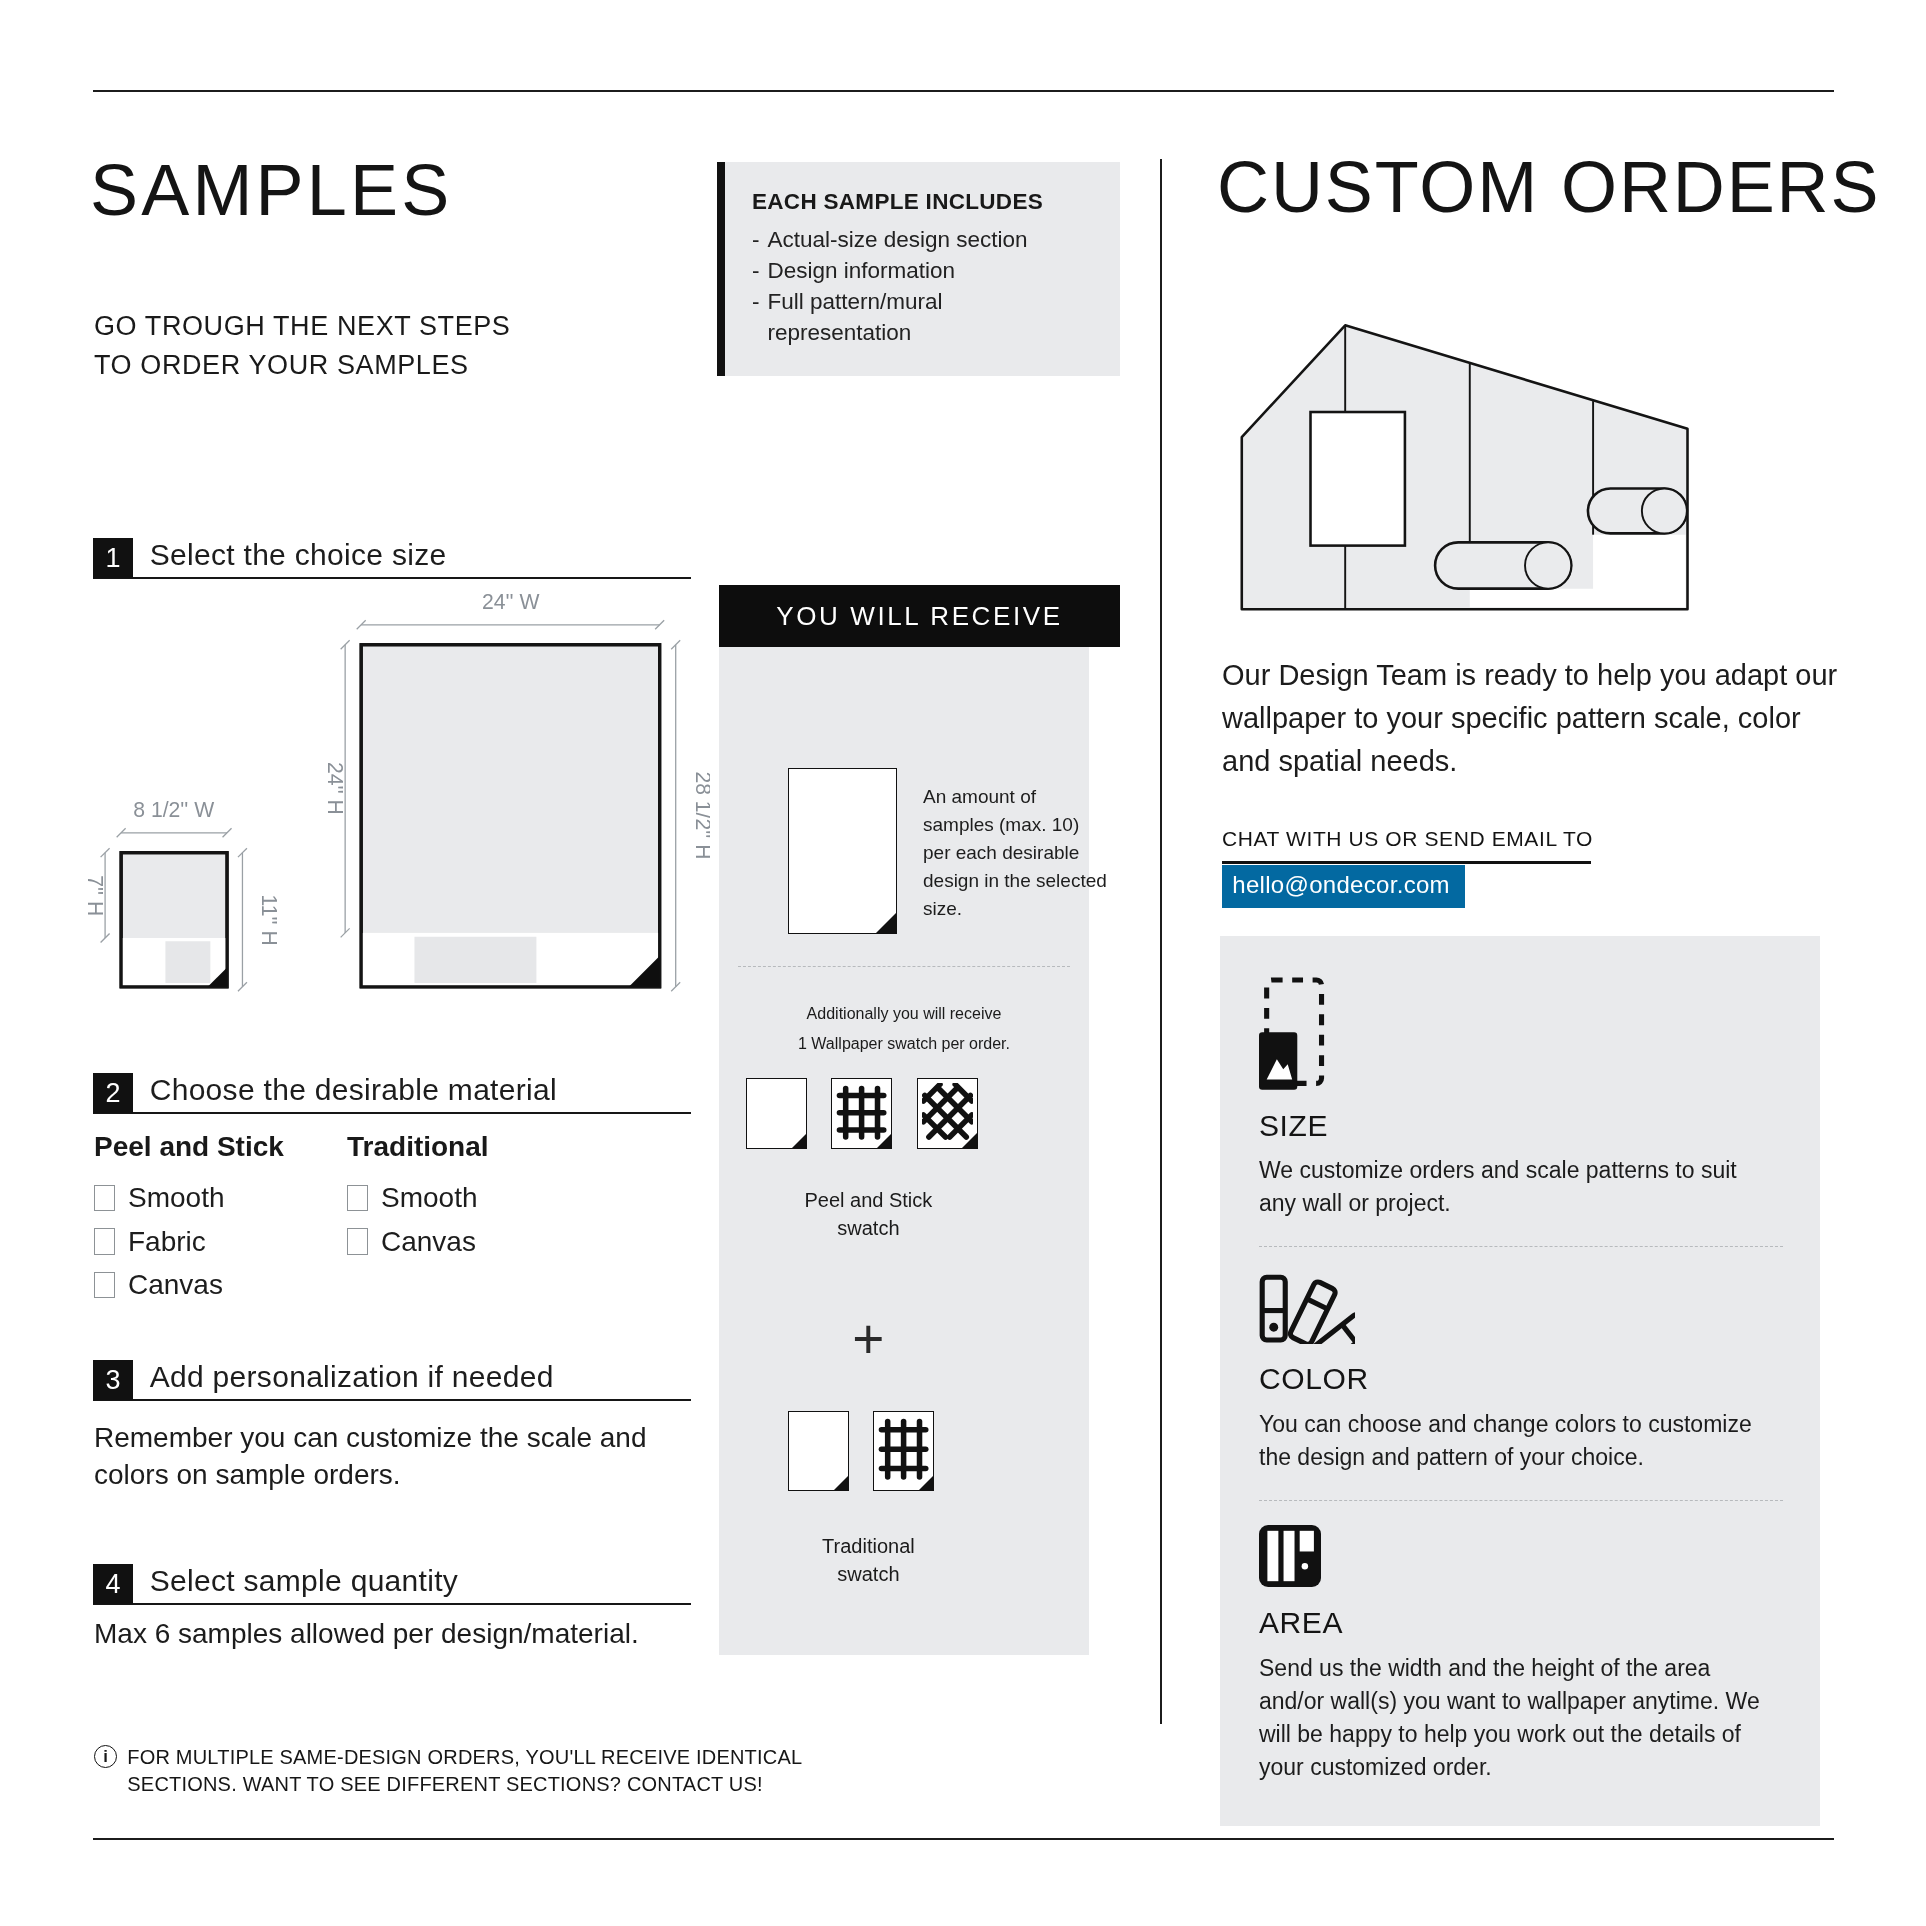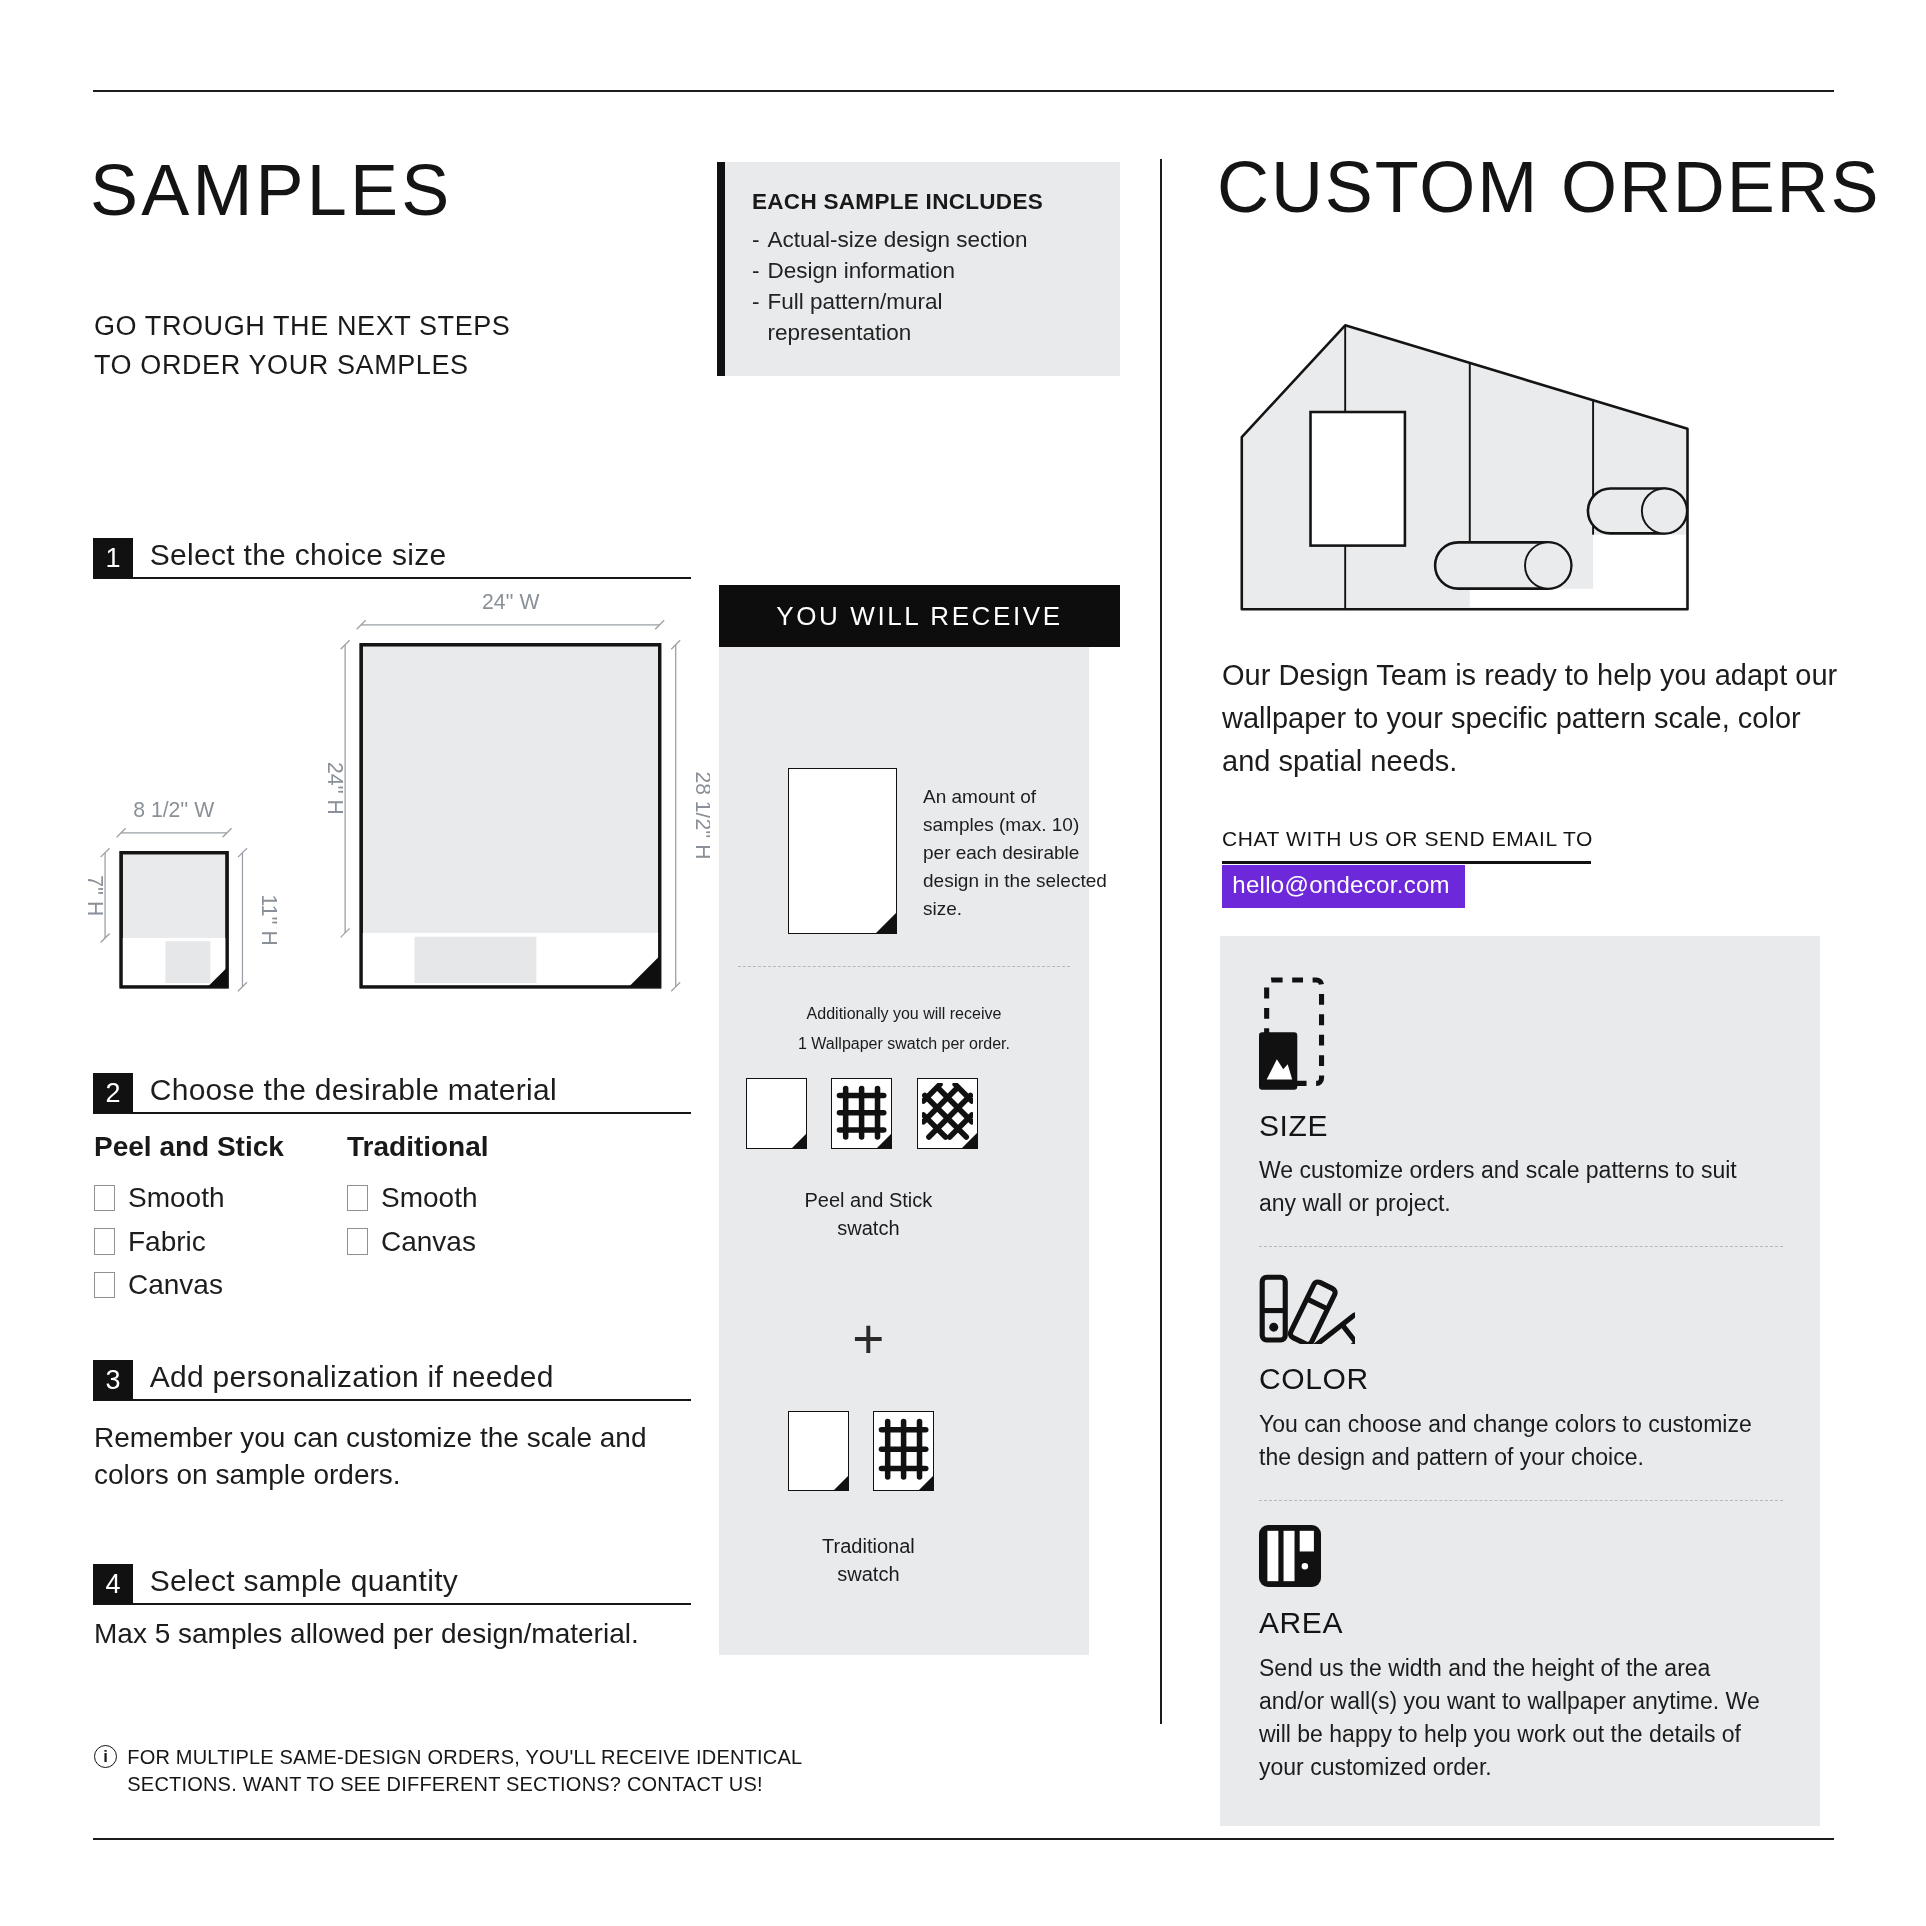--- a/index.html
+++ b/index.html
@@ -86,21 +86,21 @@
   #trad-label{top:885px;}
   #plus-sign{position:absolute;left:6.4px;top:660px;width:286px;text-align:center;
     font-size:55px;font-weight:100;color:#2a2a2a;}
 
   
   #house-illustration{position:absolute;left:1236px;top:320px;}
   #custom-paragraph{position:absolute;left:1222px;top:654px;width:620px;font-size:29px;line-height:43px;color:#1c1c1c;}
   #chat-block{position:absolute;left:1222px;top:827px;}
   #chat-label{font-size:21px;letter-spacing:0.6px;color:#141414;}
   #chat-underline{width:369px;height:2.6px;background:#111;margin-top:10.3px;}
-  #email-badge{position:absolute;left:1222px;top:865px;background:#6d28d9;color:#fff;
+  #email-badge{position:absolute;left:1222px;top:865px;background:#0369a1;color:#fff;
     font-size:24px;padding:6.4px 15.4px 8.3px 10.3px;letter-spacing:0.3px;}
 
   .feature-panel{position:absolute;left:1220px;top:936px;width:600px;box-sizing:border-box;
     background:#e9eaec;padding:40px 37px 42px 39px;}
   .feature .f-icon{margin-bottom:16.7px;}
   .feature h3{margin:0 0 11.6px 0;font-size:30px;font-weight:400;letter-spacing:0.6px;color:#141414;}
   .feature p{margin:0;font-size:23px;line-height:33px;color:#1c1c1c;max-width:520px;}
   .f-divider{margin:26px 0 24.4px 0;}
 </style>
 </head>
@@ -221,21 +221,21 @@
   <div class="step" id="step-3">
     <div class="badge">3</div>
     <div class="lbl">Add personalization if needed</div>
   </div>
   <div class="body-text" id="step3-text">Remember you can customize the scale and colors on sample orders.</div>
 
   <div class="step" id="step-4">
     <div class="badge">4</div>
     <div class="lbl">Select sample quantity</div>
   </div>
-  <div class="body-text" id="step4-text">Max 5 samples allowed per design/material.</div>
+  <div class="body-text" id="step4-text">Max 6 samples allowed per design/material.</div>
 
   <div class="footnote">
     <div class="info-circle">i</div>
     <div class="fn-text">
       <div>FOR MULTIPLE SAME-DESIGN ORDERS, YOU'LL RECEIVE IDENTICAL</div>
       <div>SECTIONS. WANT TO SEE DIFFERENT SECTIONS? CONTACT US!</div>
     </div>
   </div>
 
   <div class="banner">YOU WILL RECEIVE</div>

